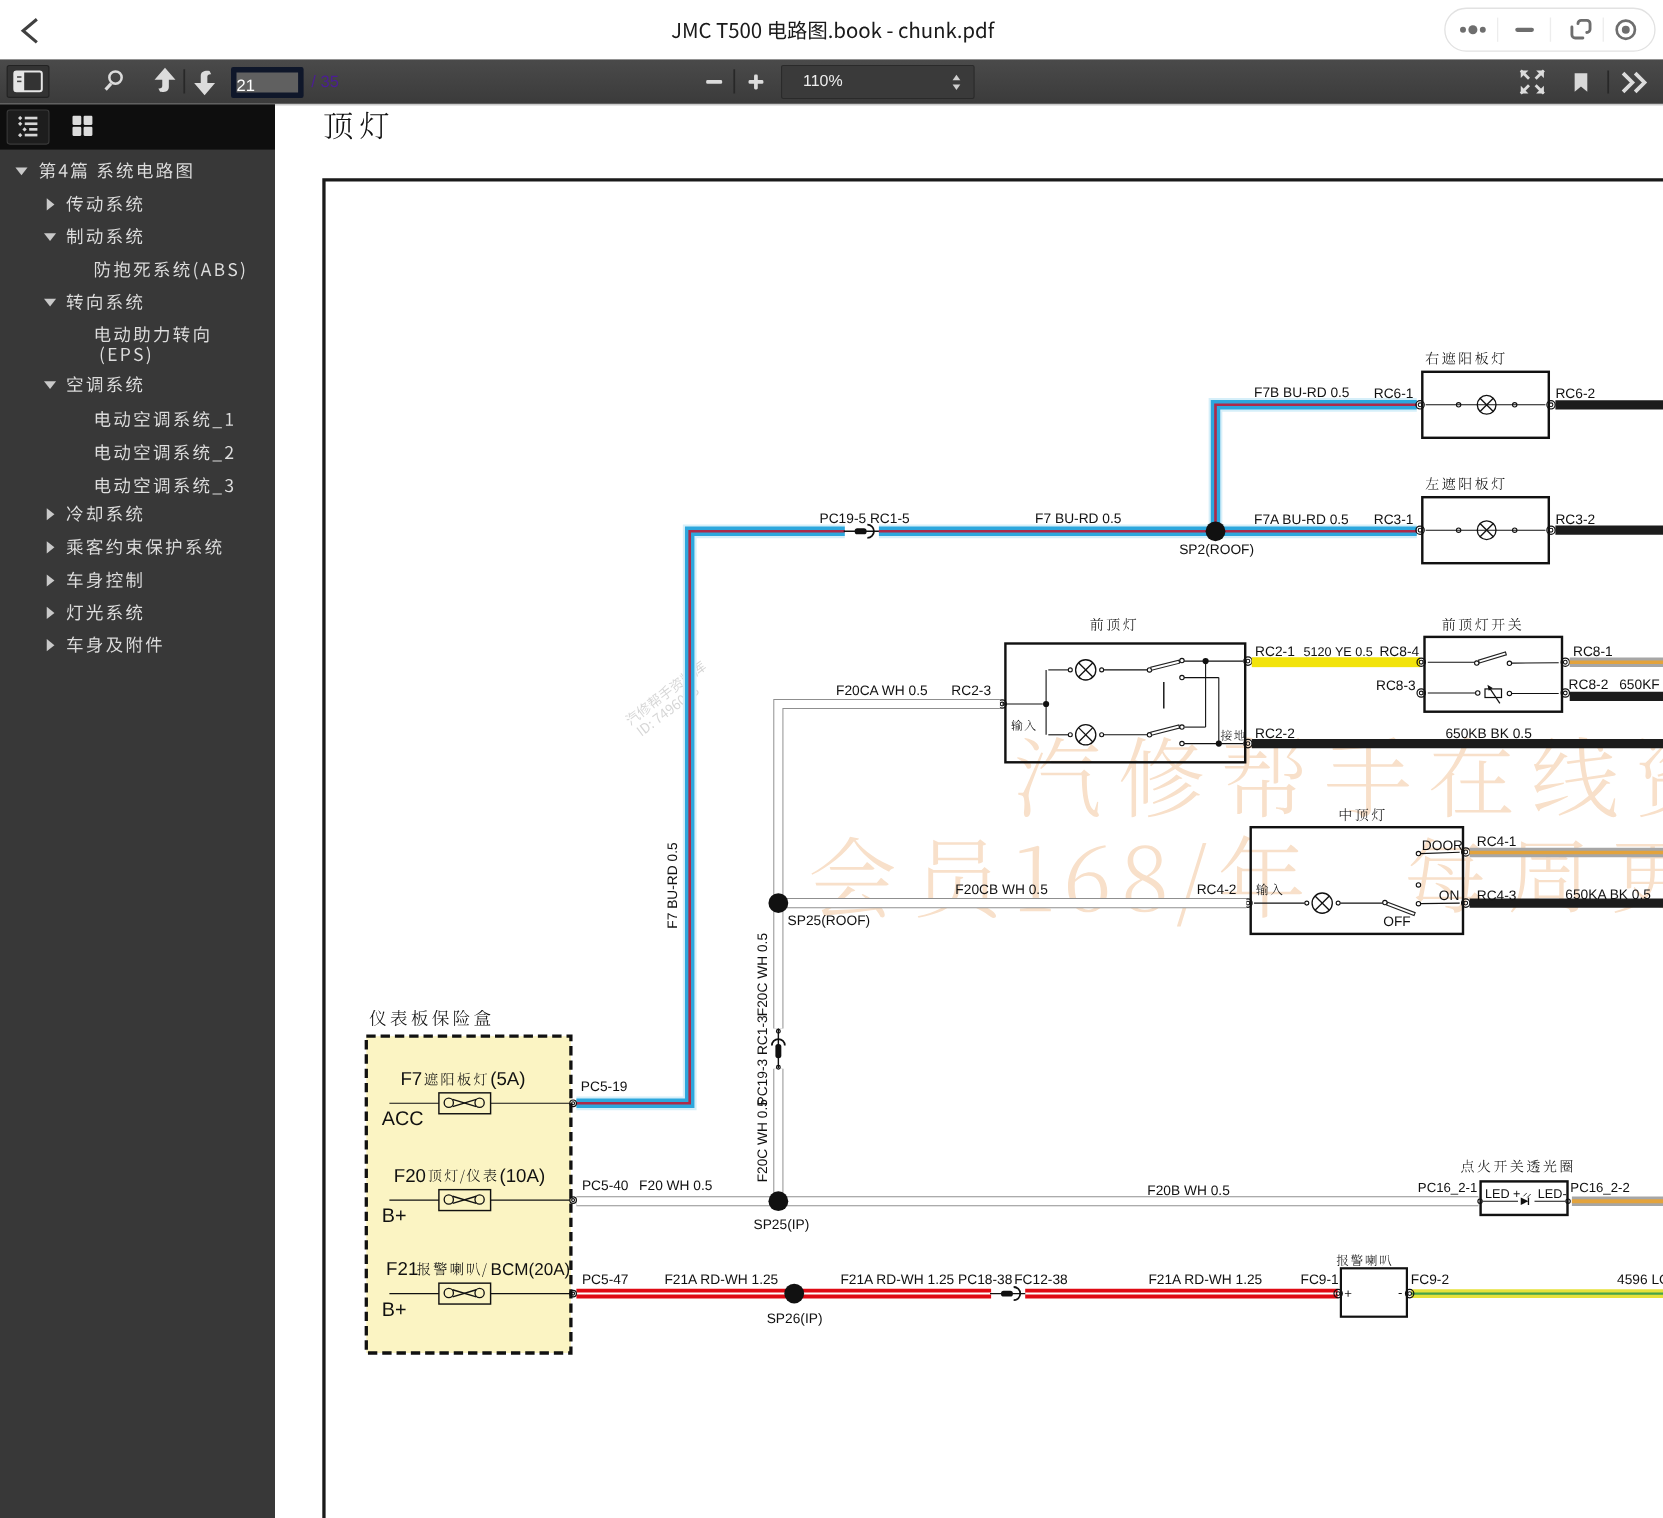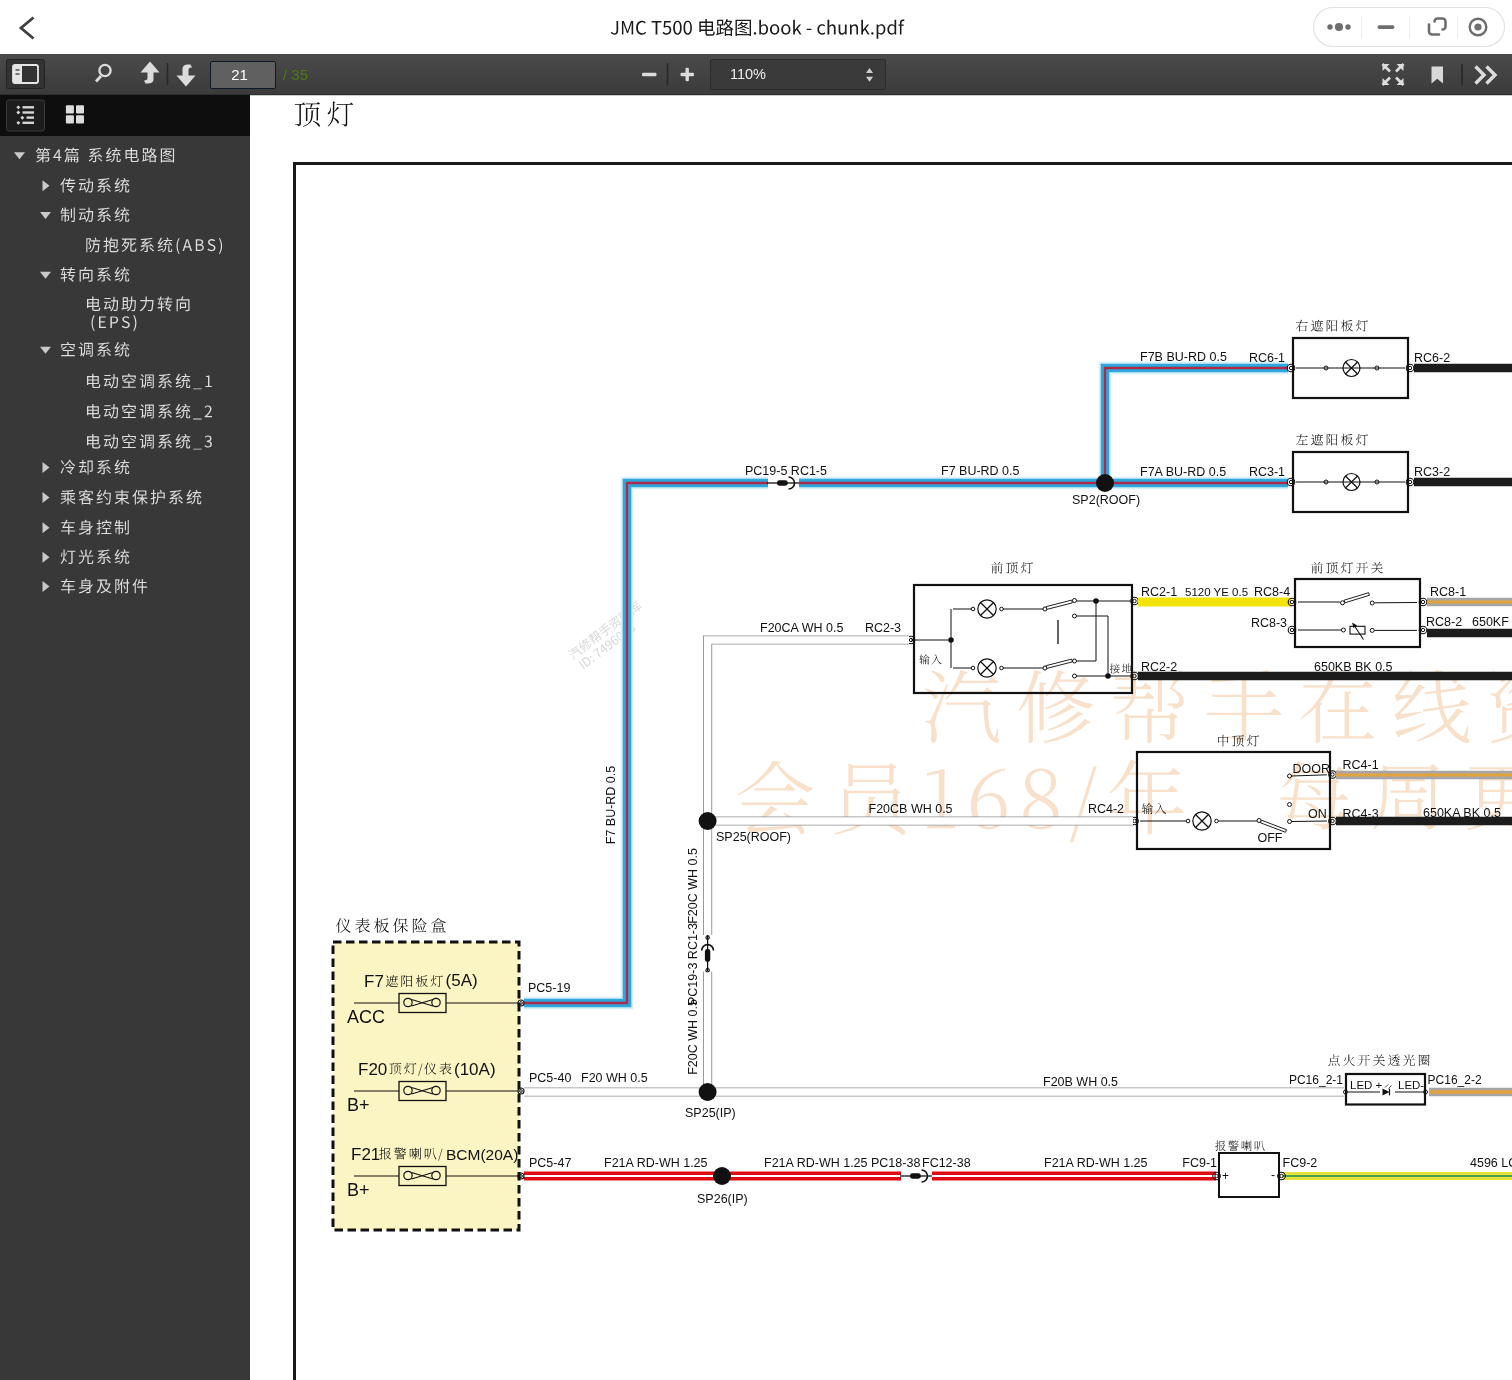--- a/index.html
+++ b/index.html
@@ -3,23 +3,23 @@
 <style>
 html,body{margin:0;padding:0;width:1512px;height:1380px;overflow:hidden;background:#fff;
 font-family:"Liberation Sans",sans-serif;}
 #topbar{position:absolute;left:0;top:0;width:1512px;height:54px;background:#ffffff;}
 #toolbar{position:absolute;left:0;top:54px;width:1512px;height:41px;
 background:linear-gradient(#4a4a4a,#3b3b3b);border-bottom:1px solid #2e2e2e;box-sizing:border-box;}
 #sidebar{position:absolute;left:0;top:95px;width:250px;height:1285px;background:#383838;}
 #sidestrip{position:absolute;left:0;top:95px;width:250px;height:41px;background:#0e0e0e;}
 #content{position:absolute;left:250px;top:95px;width:1262px;height:1285px;background:#ffffff;}
 #pageinput{position:absolute;left:210px;top:61px;width:66px;height:28px;background:#606060;
-border:1px solid #0f172a;border-radius:2px;box-sizing:border-box;color:#ffffff;font-size:15px;
-line-height:26px;text-align:center;padding-right:7px;}
-#pagecount{position:absolute;left:283px;top:61px;height:28px;color:#4d7c0f;font-size:15px;line-height:28px;text-align:center;}
+border:5px solid #0f172a;border-radius:2px;box-sizing:border-box;color:#ffffff;font-size:15px;
+line-height:26px;text-align:left;padding-right:7px;}
+#pagecount{position:absolute;left:283px;top:61px;height:28px;color:#4c1d95;font-size:15px;line-height:28px;text-align:center;}
 #zoomsel{position:absolute;left:710px;top:59px;width:176px;height:31px;background:#3a3a3a;
 border:1px solid #2a2a2a;border-radius:2px;box-sizing:border-box;color:#ededed;font-size:14.5px;
 line-height:29px;padding-left:19px;}
 svg{position:absolute;left:0;top:0;}
 </style></head>
 <body>
 <div id="topbar"></div>
 <div id="toolbar"></div>
 <div id="sidebar"></div>
 <div id="sidestrip"></div>

